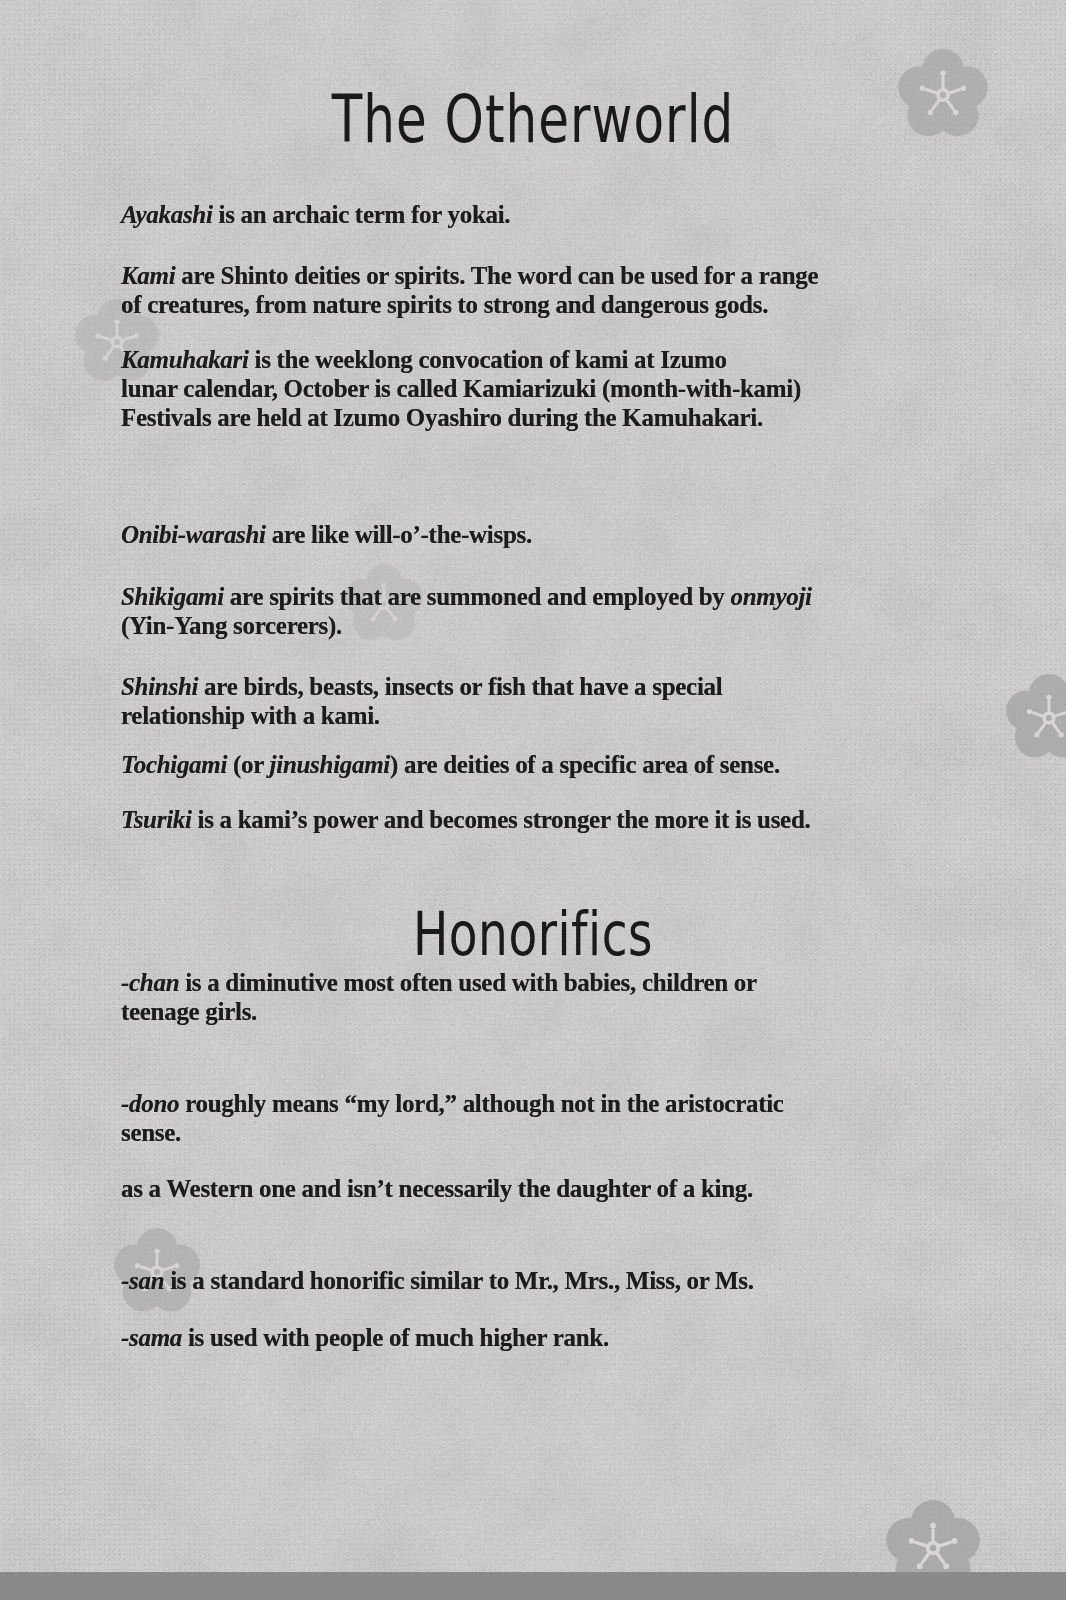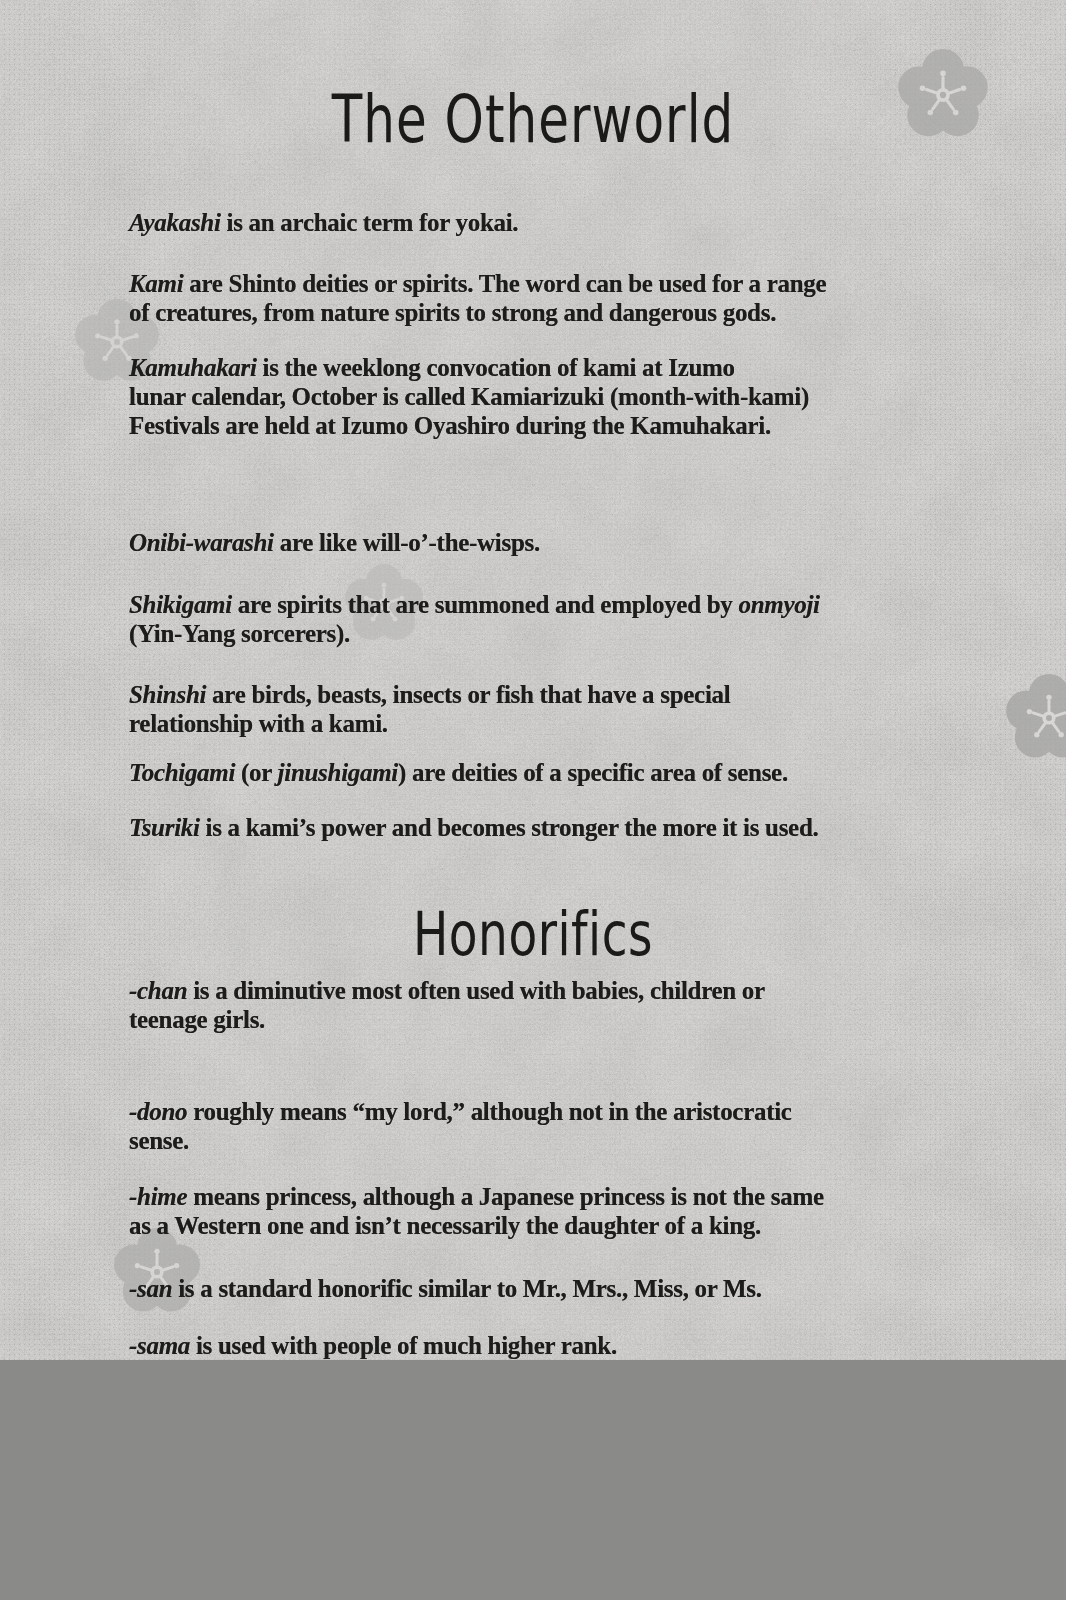--- a/index.html
+++ b/index.html
@@ -1,31 +1,31 @@
 <!DOCTYPE html>
 <html><head>
 <meta charset="utf-8">
 <style>
   html,body{margin:0;padding:0;background:#8a8a88;}
   .page{
-    position:relative;width:1066px;height:1360px;overflow:hidden;
+    position:relative;width:1066px;height:1572px;overflow:hidden;
     background:#fca5a5;
     font-family:"Liberation Serif", serif;
   }
   .bg{position:absolute;left:0;top:0;z-index:0;display:block;}
   .text-layer{position:absolute;inset:0;z-index:1;}
   .heading{
     position:absolute;left:0;width:100%;margin:0;text-align:center;
     font-family:"DejaVu Sans", sans-serif;font-weight:400;color:#1a1a19;
     line-height:1;transform-origin:center top;
   }
   #title{top:87px;font-size:50px;letter-spacing:1px;transform:scaleY(1.32);}
   #honorifics-heading{top:904px;font-size:47px;letter-spacing:.5px;transform:scaleY(1.28);}
   .para{
-    position:absolute;left:121px;margin:8px;
+    position:absolute;left:121px;margin:0;
     font-size:25px;line-height:29px;font-weight:bold;color:#1c1c1b;
     letter-spacing:-.3px;
     text-shadow:0 0 .5px rgba(25,25,25,.65);
   }
   .line{white-space:nowrap;}
   .it{font-style:italic;}
   
   .pp0{top:200px}  .pp1{top:261px}  .pp2{top:345px}  .pp3{top:520px}
   .pp4{top:582px}  .pp5{top:672px}  .pp6{top:750px}  .pp7{top:805px}
   .pp8{top:968px}  .pp9{top:1089px} .pp10{top:1174px}.pp11{top:1266px}
@@ -128,21 +128,20 @@
         </div>
         <div class="para pp8">
           <div class="line"><span class="it">-chan</span><span> is a diminutive most often used with babies, children or</span></div>
           <div class="line"><span>teenage girls.</span></div>
         </div>
         <div class="para pp9">
           <div class="line"><span class="it">-dono</span><span> roughly means “my lord,” although not in the aristocratic</span></div>
           <div class="line"><span>sense.</span></div>
         </div>
         <div class="para pp10">
-          <div class="line"><span class="it">-hime</span><span> means princess, although a Japanese princess is not the same</span></div>
           <div class="line"><span>as a Western one and isn’t necessarily the daughter of a king.</span></div>
         </div>
         <div class="para pp11">
           <div class="line"><span class="it">-san</span><span> is a standard honorific similar to Mr., Mrs., Miss, or Ms.</span></div>
         </div>
         <div class="para pp12">
           <div class="line"><span class="it">-sama</span><span> is used with people of much higher rank.</span></div>
         </div>
       </div>
   </div>

